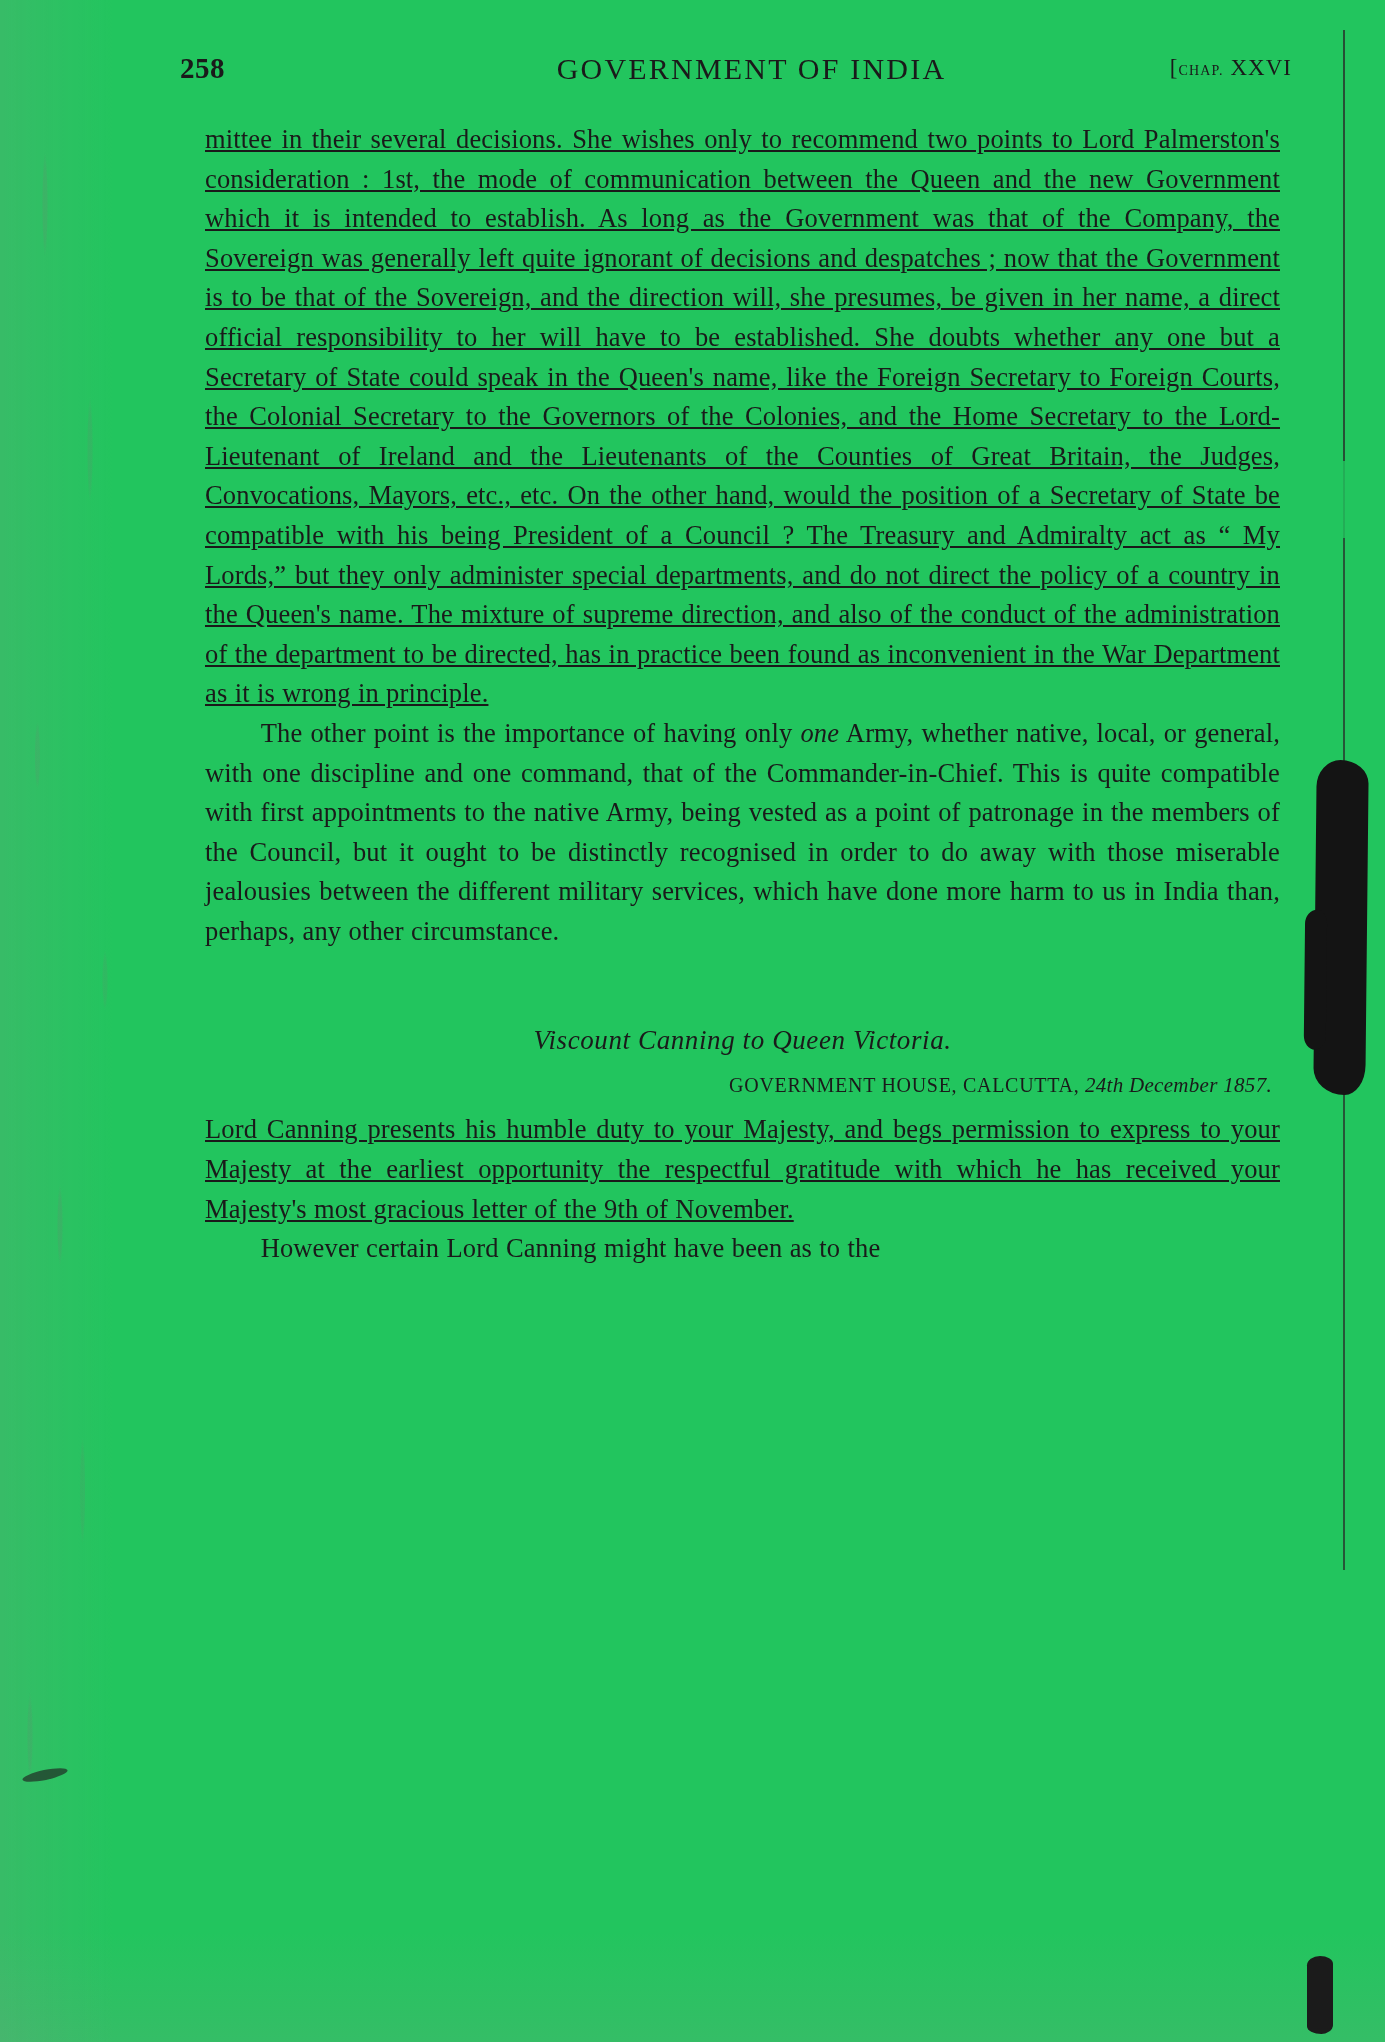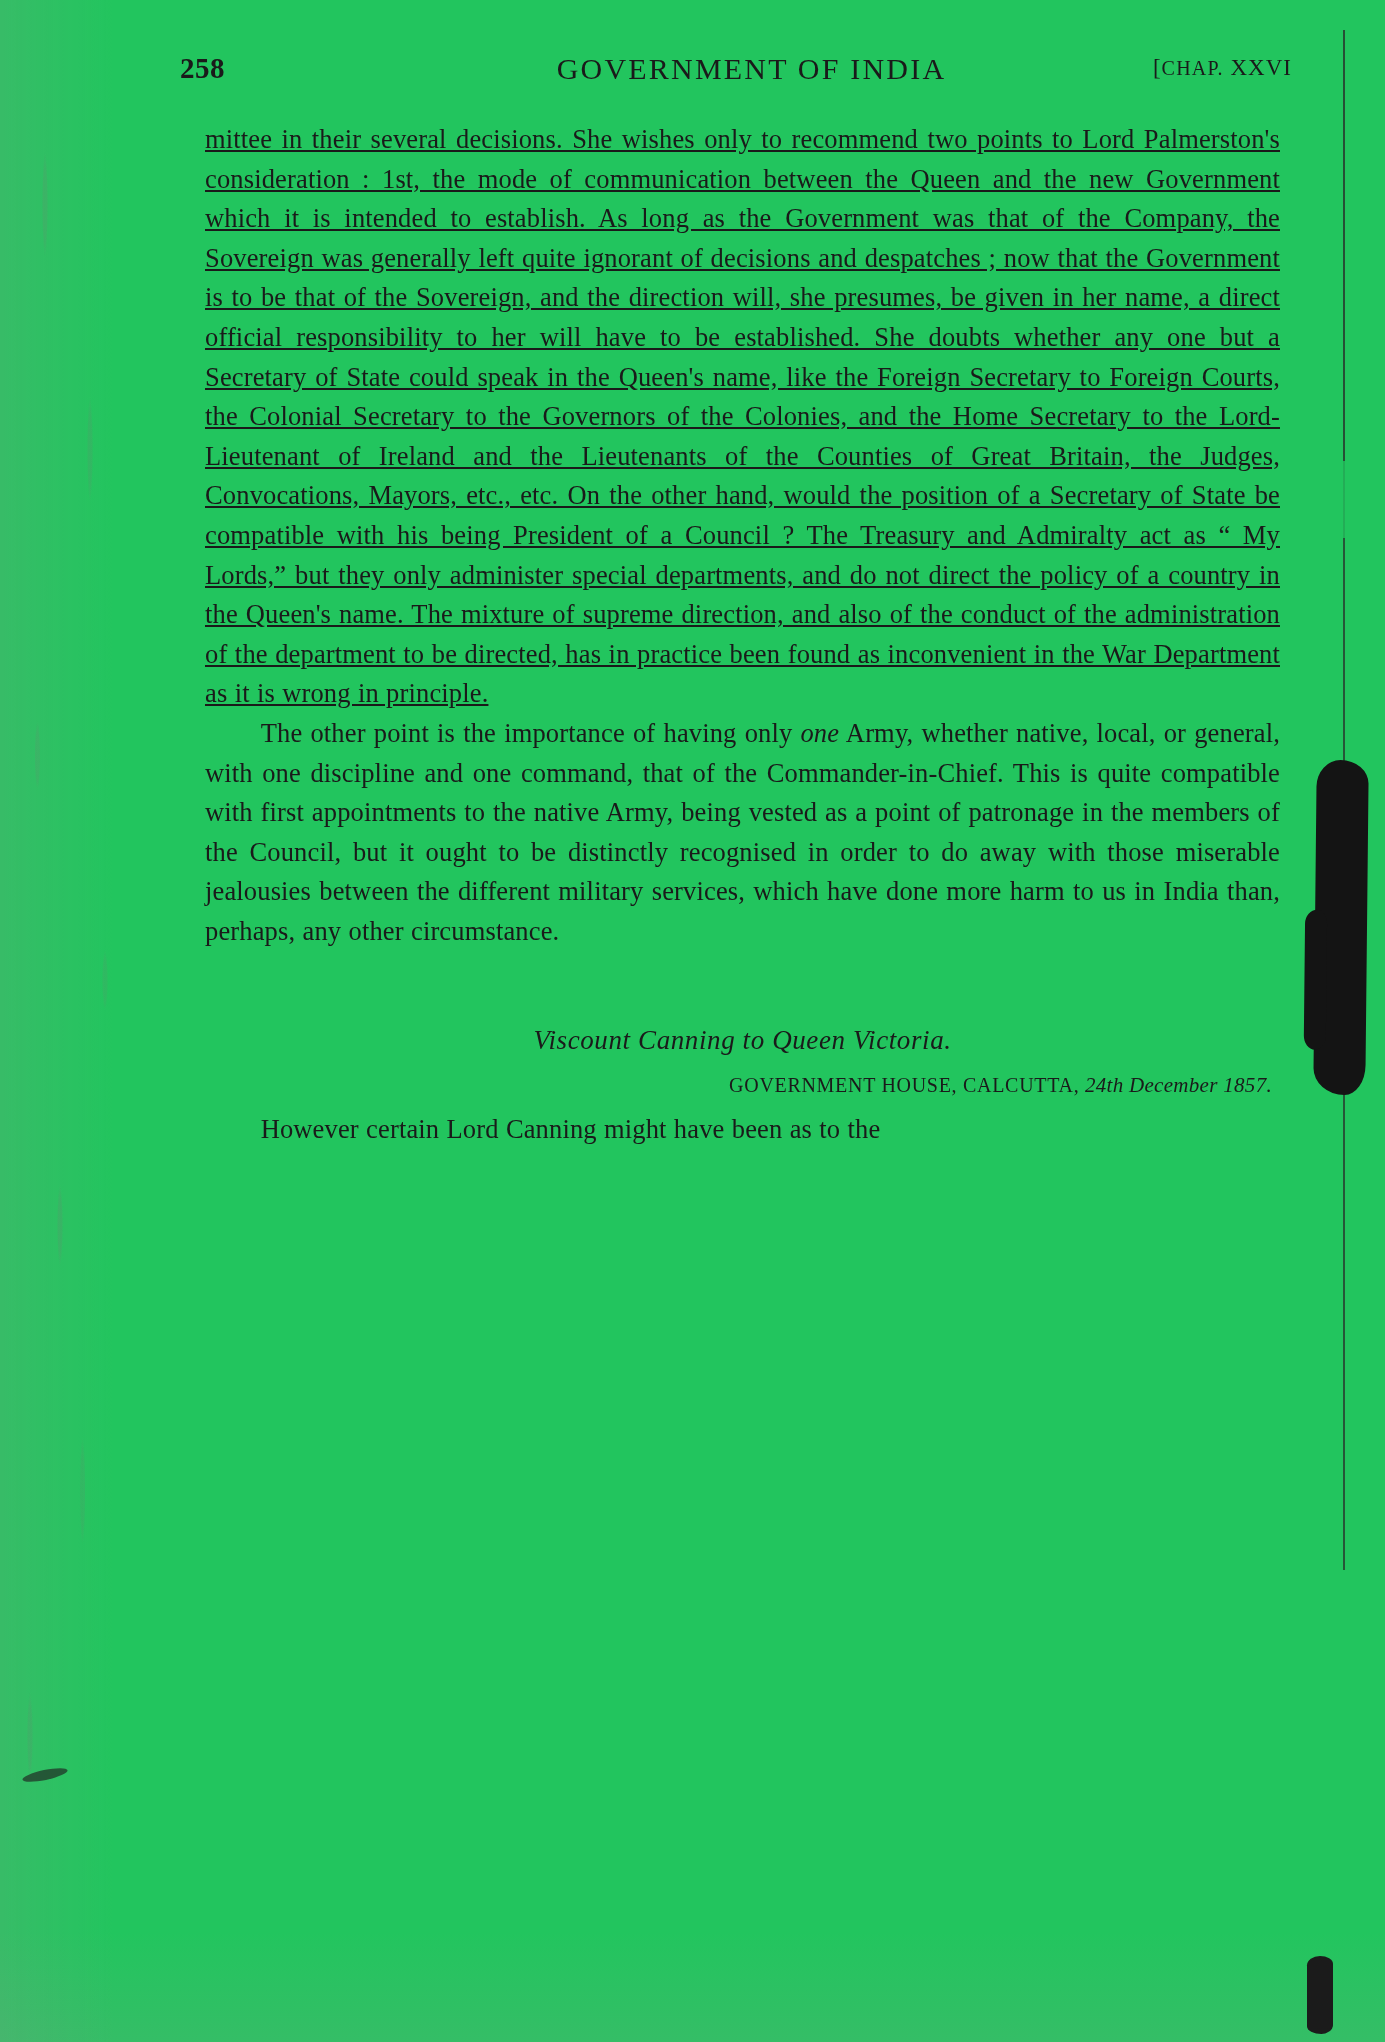--- a/index.html
+++ b/index.html
@@ -133,21 +133,21 @@
     font-weight: 400;
     padding-left: 18px;
   }
   .head-chapter {
     position: absolute;
     right: -12px;
     top: 3px;
     font-size: 23px;
     letter-spacing: 1px;
   }
-  .head-chapter .sc { font-size: 20px; letter-spacing: 1.2px; }
+  .head-chapter .sc { font-size: 14px; letter-spacing: 1.2px; }
 
   .body-text {
     margin-top: 22px;
     font-size: 26.5px;
     line-height: 39.6px;
     text-align: justify;
     text-justify: inter-word;
     letter-spacing: .15px;
     word-spacing: .5px;
   }
@@ -208,17 +208,18 @@
       <p>The other point is the importance of having only <i>one</i> Army, whether native, local, or general, with one discipline and one command, that of the Commander-in-Chief. This is quite compatible with first appointments to the native Army, being vested as a point of patronage in the members of the Council, but it ought to be distinctly recognised in order to do away with those miserable jealousies between the different military services, which have done more harm to us in India than, perhaps, any other circumstance.</p>
     </div>
 
     <div class="letter-gap"></div>
 
     <div class="letter-title">Viscount Canning to Queen Victoria.</div>
 
     <div class="letter-place"><span class="sc">GOVERNMENT HOUSE, CALCUTTA,</span> <span class="it">24th December 1857.</span></div>
 
     <div class="body-text letter-body">
+      <p class="noindent">Lord Canning presents his humble duty to your Majesty, and begs permission to express to your Majesty at the earliest opportunity the respectful gratitude with which he has received your Majesty's most gracious letter of the 9th of November.</p>
       <p>However certain Lord Canning might have been as to the</p>
     </div>
 
   </div>
 </div>
 
 </body></html>

